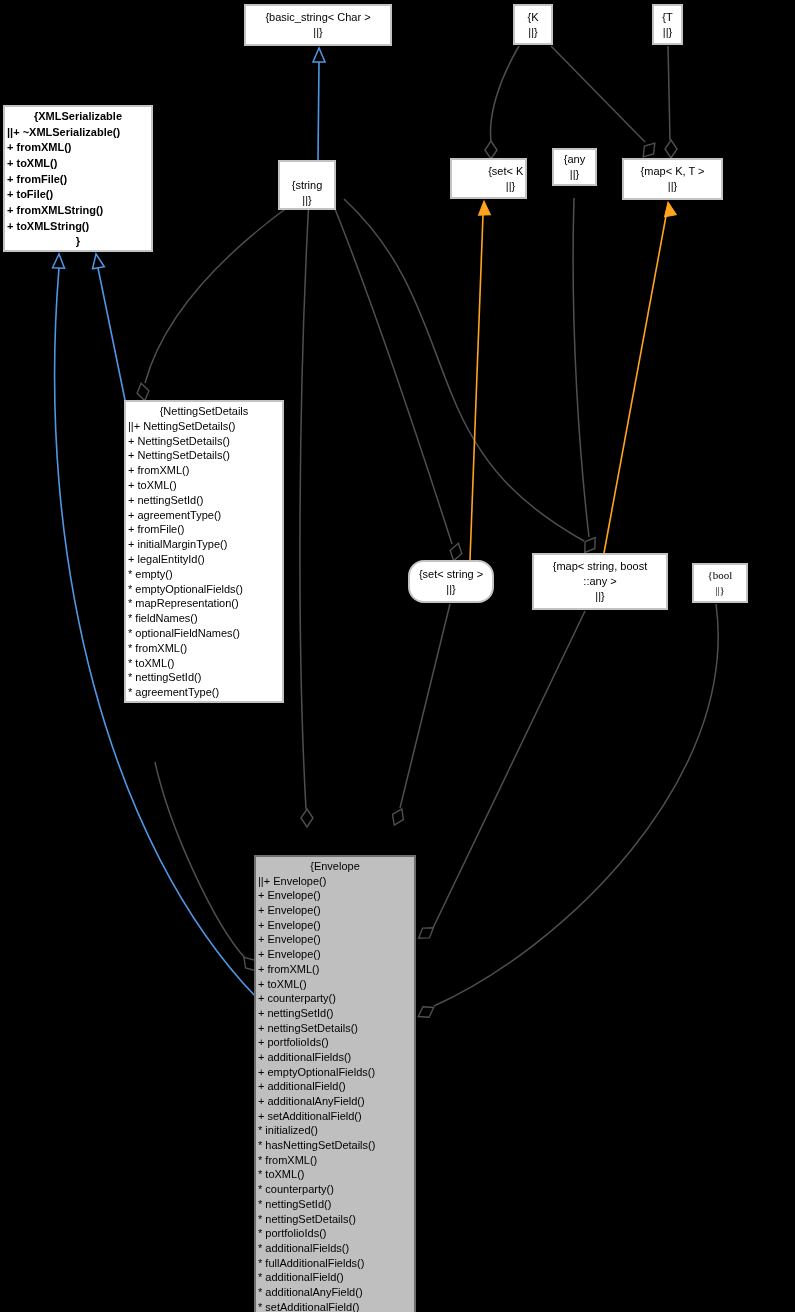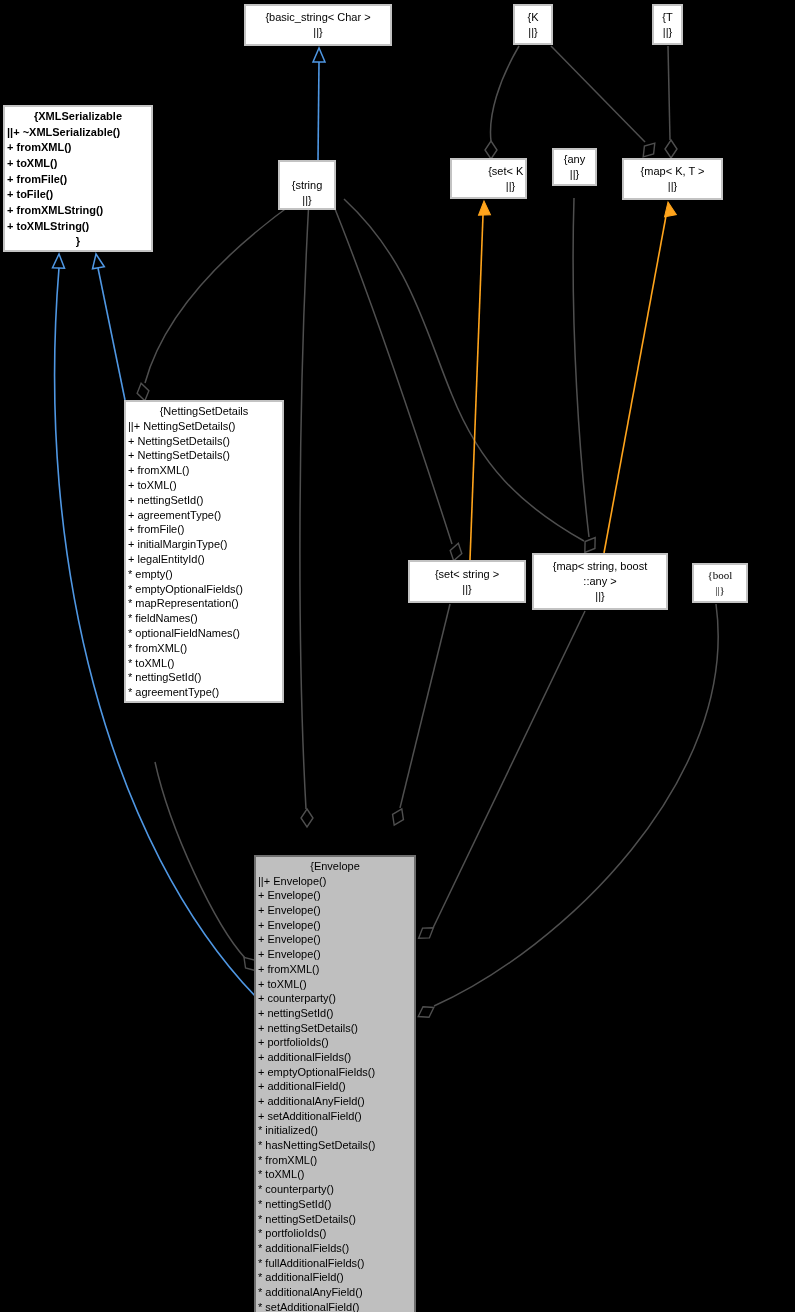--- a/index.html
+++ b/index.html
@@ -127,21 +127,21 @@
         <div class="rec-member">* optionalFieldNames()</div>
         <div class="rec-member">* fromXML()</div>
         <div class="rec-member">* toXML()</div>
         <div class="rec-member">* nettingSetId()</div>
         <div class="rec-member">* agreementType()</div>
         <div class="rec-member">* callType()</div>
         <div class="rec-member">* initialMarginType()</div>
         <div class="rec-member">* legalEntityId()</div>
         <div class="rec-footer">}</div>
       </div>
-      <div class="node node-simple" style="left: 408px; top: 560px; width: 118px; height: 43px;">
+      <div class="node node-simple" style="left: 408px; top: 560px; width: 86px; height: 43px; border-radius: 16px;">
         <div>{set&lt; string &gt;</div>
         <div>||}</div>
       </div>
       <div class="node node-simple" style="left: 532px; top: 553px; width: 136px; height: 57px;">
         <div>{map&lt; string, boost</div>
         <div>::any &gt;</div>
         <div>||}</div>
       </div>
       <div class="node node-simple" style="left: 692px; top: 563px; width: 56px; height: 40px; font-family: Liberation Serif, serif;">
         <div>{bool</div>

